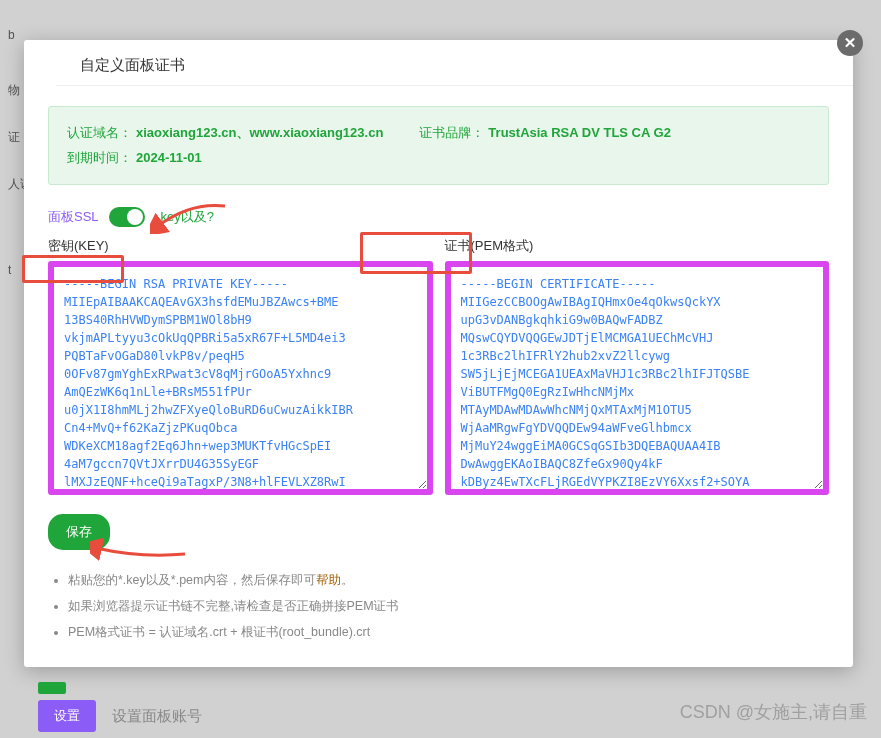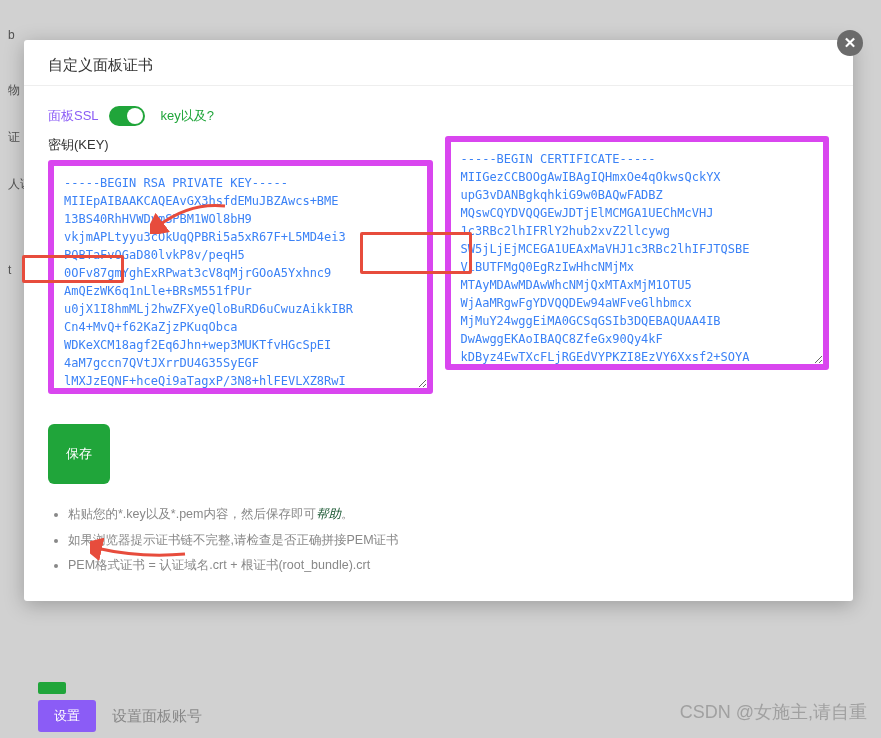--- a/index.html
+++ b/index.html
@@ -1,41 +1,41 @@
 <!DOCTYPE html>
 <html><head>
   <meta charset="utf-8">
   <style>
     * { box-sizing: border-box; margin: 0; padding: 0; }
     body { font-family: -apple-system, "Microsoft YaHei", Arial, sans-serif; font-size: 13px; background: #f5f5f5; color: #333; position: relative; width: 881px; height: 738px; overflow: hidden; }
     .page-bg { position: absolute; inset: 0; background: #fff; padding: 20px 0 0 8px; }
     .bg-stub { color: #666; margin: 8px 0; font-size: 12px; }
     .modal-overlay { position: absolute; inset: 0; background: rgba(0,0,0,0.18); }
     .modal { position: absolute; top: 40px; left: 24px; right: 28px; background: #fff; border-radius: 3px; box-shadow: 0 4px 20px rgba(0,0,0,0.25); padding: 0; }
-    .modal-header { display: flex; align-items: center; justify-content: space-between; padding: 16px 24px 10px; border-bottom: 1px solid #eee; }
+    .modal-header { display: flex; align-items: center; justify-content: space-between; padding: 16px 24px 10px; border-bottom: 1px solid #eee; margin-left: 32px; }
     .modal-title { font-size: 15px; color: #333; font-weight: 500; }
     .close-btn { position: absolute; top: -10px; right: -10px; width: 26px; height: 26px; border-radius: 50%; background: #6b6b6b; color: #fff; display: flex; align-items: center; justify-content: center; cursor: pointer; font-size: 15px; font-weight: bold; }
     .modal-body { padding: 20px 24px 22px; }
     .cert-info { background: #e8f6ec; border: 1px solid #c7e9cf; border-radius: 3px; padding: 14px 18px; margin-bottom: 22px; line-height: 1.9; }
     .info-line { display: flex; gap: 36px; flex-wrap: wrap; }
     .info-label { color: #20a53a; }
     .info-value { color: #20a53a; font-weight: bold; margin-left: 4px; }
     .ssl-row { display: flex; align-items: center; gap: 10px; margin-bottom: 10px; position: relative; }
     .ssl-label { color: #8b5cf6; }
     .toggle { position: relative; width: 36px; height: 20px; background: #20a53a; border-radius: 20px; cursor: pointer; }
     .toggle-knob { position: absolute; right: 2px; top: 2px; width: 16px; height: 16px; background: #fff; border-radius: 50%; }
     .help-link { color: #20a53a; cursor: pointer; margin-left: 6px; }
     .fields { display: flex; gap: 12px; }
     .field-col { flex: 1; position: relative; }
     .field-label { margin-bottom: 6px; color: #333; }
     textarea.cert-area { width: 100%; height: 234px; resize: vertical; border: 6px solid #d946ef; border-radius: 3px; padding: 8px 10px; font-family: Consolas, Monaco, monospace; font-size: 12px; line-height: 1.5; color: #3b82f6; overflow-y: scroll; }
-    .save-btn { margin-top: 27px; padding: 21px 18px; background: #20a53a; color: #fff; border: none; border-radius: 6px; cursor: pointer; font-size: 13px; }
+    .save-btn { margin-top: 16px; padding: 9px 18px; background: #20a53a; color: #fff; border: none; border-radius: 15px; cursor: pointer; font-size: 13px; }
     .notes { margin-top: 18px; padding-left: 20px; color: #888; font-size: 12.5px; line-height: 2.05; }
     .notes li { list-style: disc; }
-    .notes .inline-link { color: #14532d; cursor: pointer; font-style: italic; }
+    .notes .inline-link { color: #a16207; cursor: pointer; }
     .red-box { position: absolute; border: 3px solid #e74c3c; border-radius: 2px; pointer-events: none; }
     .red-box.rb1 { top: 255px; left: 22px; width: 102px; height: 28px; }
     .red-box.rb2 { top: 232px; left: 360px; width: 112px; height: 42px; }
     .arrow { position: absolute; pointer-events: none; }
     .arrow svg { display: block; }
     .bottom-bar { position: absolute; left: 38px; bottom: 6px; display: flex; align-items: center; gap: 16px; }
     .settings-btn { padding: 7px 16px; background: #8b5cf6; color: #fff; border: none; border-radius: 3px; cursor: pointer; font-size: 13px; }
     .settings-label { color: #888; font-size: 15px; }
     .watermark { position: absolute; right: 14px; bottom: 14px; color: rgba(140,140,140,0.7); font-size: 18px; pointer-events: none; }
     .small-green-stub { position: absolute; left: 38px; top: 682px; width: 28px; height: 12px; background: #20a53a; border-radius: 2px; }
@@ -55,20 +55,35 @@
 
 <div class="modal">
   <div class="close-btn">
     <span>✕</span>
   </div>
   <div class="modal-header">
     <div class="modal-title">自定义面板证书</div>
   </div>
   <div class="modal-body">
 
+    <div class="cert-info">
+      <div class="info-line">
+        <span>
+          <span class="info-label">认证域名：</span><span class="info-value">xiaoxiang123.cn、www.xiaoxiang123.cn</span>
+        </span>
+        <span>
+          <span class="info-label">证书品牌：</span><span class="info-value">TrustAsia RSA DV TLS CA G2</span>
+        </span>
+      </div>
+      <div class="info-line">
+        <span>
+          <span class="info-label">到期时间：</span><span class="info-value">2024-11-01</span>
+        </span>
+      </div>
+    </div>
 
     <div class="ssl-row">
       <span class="ssl-label">面板SSL</span>
       <div class="toggle">
         <div class="toggle-knob"></div>
       </div>
       <span class="help-link">key以及?</span>
     </div>
 
     <div class="fields">
@@ -82,20 +97,21 @@
 0OFv87gmYghExRPwat3cV8qMjrGOoA5Yxhnc9
 AmQEzWK6q1nLle+BRsM551fPUr
 u0jX1I8hmMLj2hwZFXyeQloBuRD6uCwuzAikkIBR
 Cn4+MvQ+f62KaZjzPKuqObca
 WDKeXCM18agf2Eq6Jhn+wep3MUKTfvHGcSpEI
 4aM7gccn7QVtJXrrDU4G35SyEGF
 lMXJzEQNF+hceQi9aTagxP/3N8+hlFEVLXZ8RwI
 DAQABAoIBAEk3I0vYzjuhrb1g</textarea>
       </div>
       <div class="field-col">
+        <div class="field-label">证书(PEM格式)</div>
         <textarea class="cert-area" style="">-----BEGIN CERTIFICATE-----
 MIIGezCCBOOgAwIBAgIQHmxOe4qOkwsQckYX
 upG3vDANBgkqhkiG9w0BAQwFADBZ
 MQswCQYDVQQGEwJDTjElMCMGA1UEChMcVHJ
 1c3RBc2lhIFRlY2hub2xvZ2llcywg
 SW5jLjEjMCEGA1UEAxMaVHJ1c3RBc2lhIFJTQSBE
 ViBUTFMgQ0EgRzIwHhcNMjMx
 MTAyMDAwMDAwWhcNMjQxMTAxMjM1OTU5
 WjAaMRgwFgYDVQQDEw94aWFveGlhbmcx
 MjMuY24wggEiMA0GCSqGSIb3DQEBAQUAA4IB

